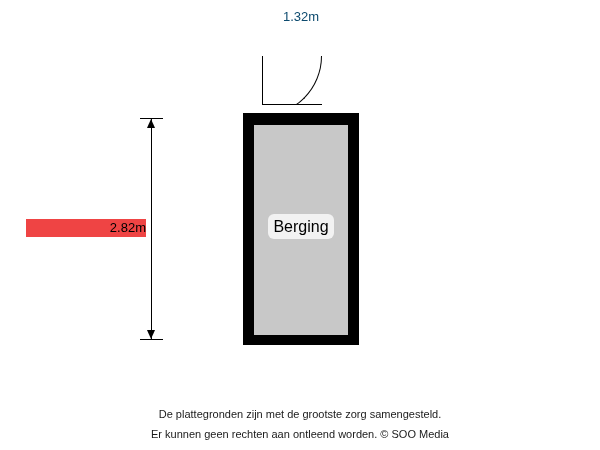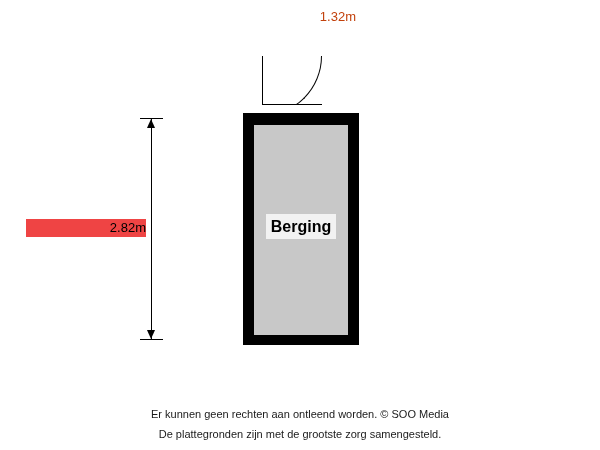--- a/index.html
+++ b/index.html
@@ -50,23 +50,23 @@
   }
   .dim-top .arrow-r {
     right: 0;
     border-left: 9px solid #000;
   }
   .dim-top .label {
     position: absolute;
     left: 0;
     top: 0;
     width: 110px;
-    text-align: right;
+    text-align: center;
     font-size: 13px;
-    color: #c2410c;
+    color: #0c4a6e;
     background: #fff;
     padding: 1px 0 2px 0;
     box-sizing: border-box;
     line-height: 16px;
   }
 
   
   .dim-left {
     position: absolute;
     left: 118px;
@@ -145,22 +145,21 @@
     top: 104px;
     width: 116px;
     text-align: center;
     font-size: 16px;
     color: #000;
     line-height: 20px;
   }
   .room-label span {
     background: #f2f2f2;
     padding: 4px 5px;
-    border-radius: 0;
-    font-weight: bold;
+    border-radius: 6px;
   }
 
   
   .door {
     position: absolute;
     left: 262px;
     top: 56px;
     width: 66px;
     height: 60px;
   }
@@ -239,17 +238,17 @@
   </div>
 
   <div class="room">
     <div class="room-inner"></div>
     <div class="room-label">
       <span>Berging</span>
     </div>
   </div>
 
   <div class="footer">
+    <div>De plattegronden zijn met de grootste zorg samengesteld.</div>
     <div>Er kunnen geen rechten aan ontleend worden. © SOO Media</div>
-    <div>De plattegronden zijn met de grootste zorg samengesteld.</div>
   </div>
 
 </div>
 
 </body></html>

